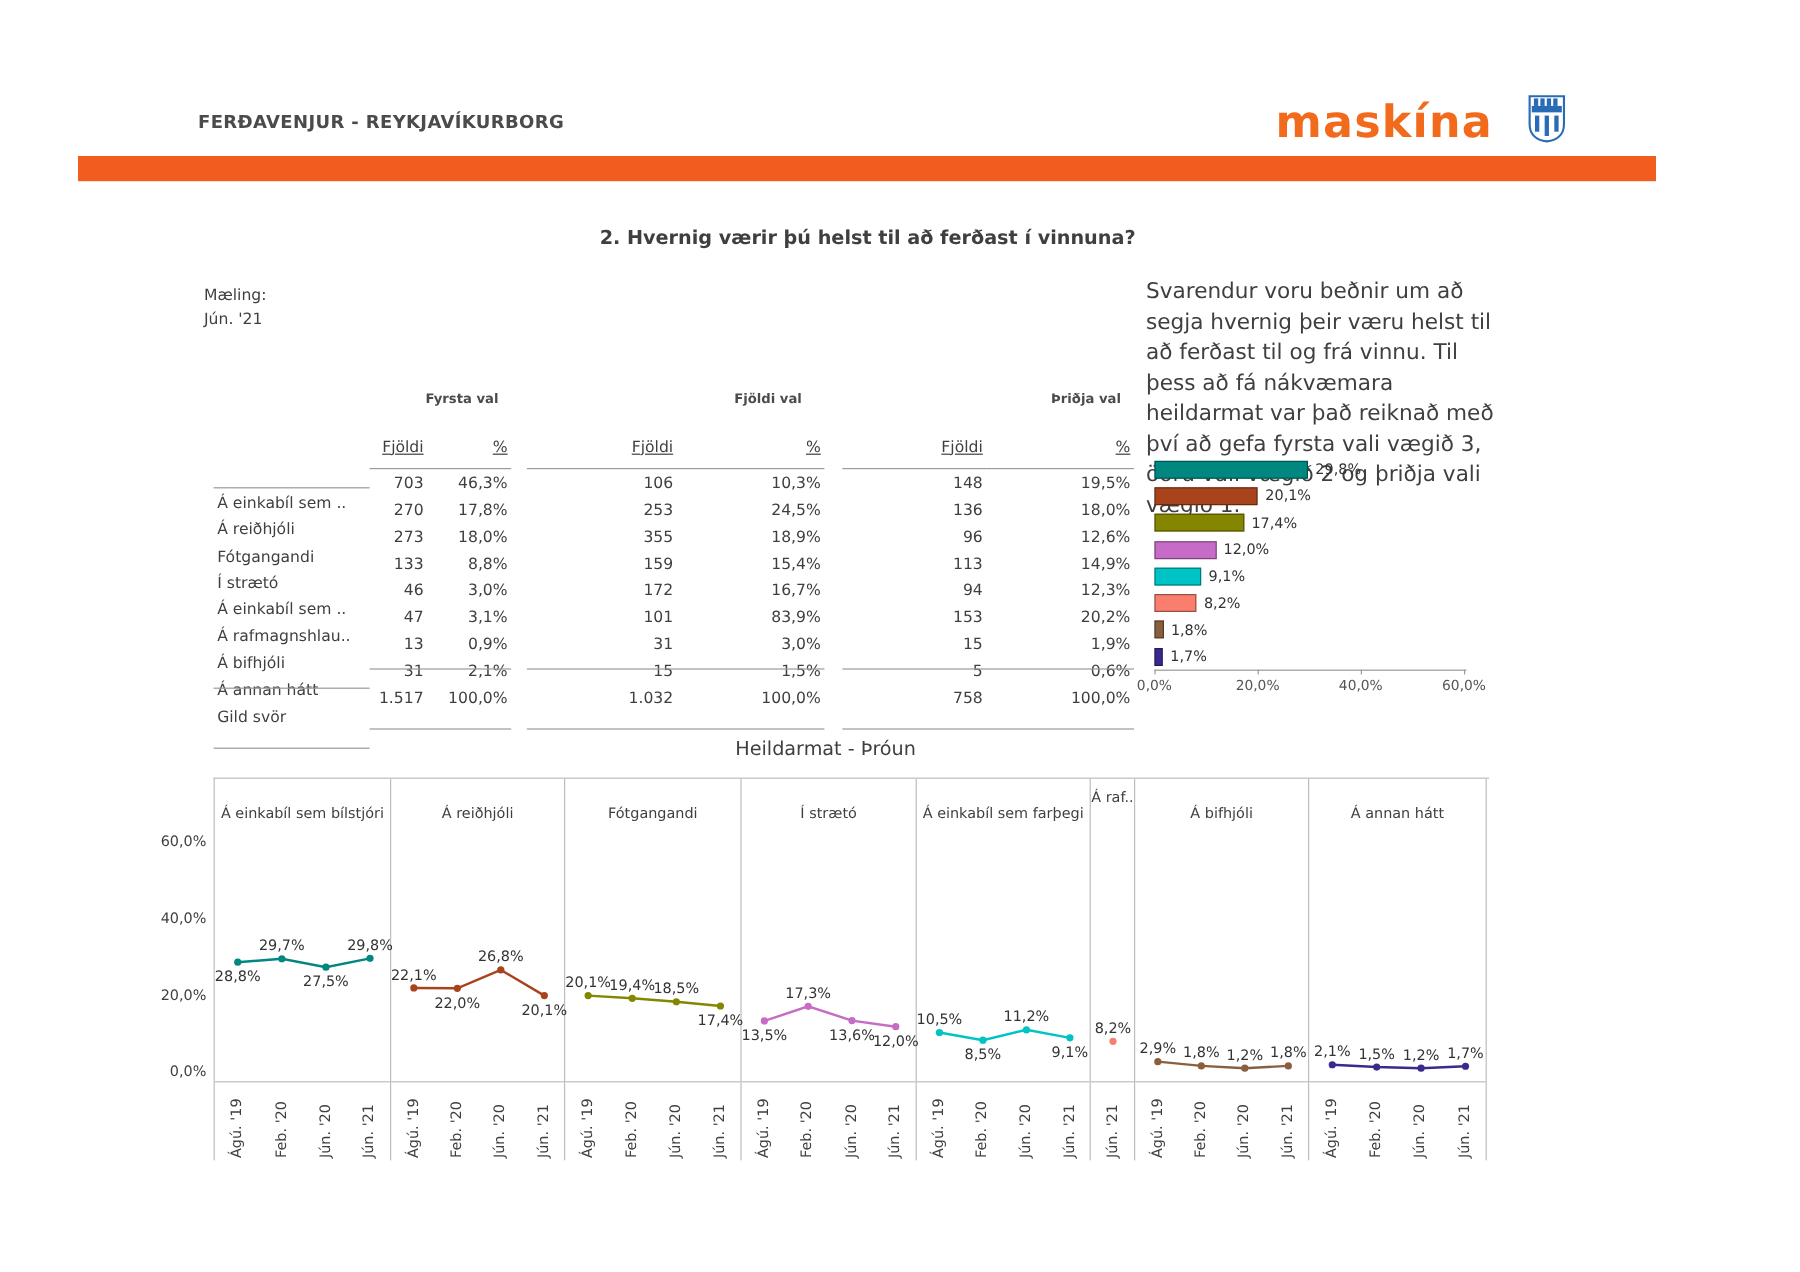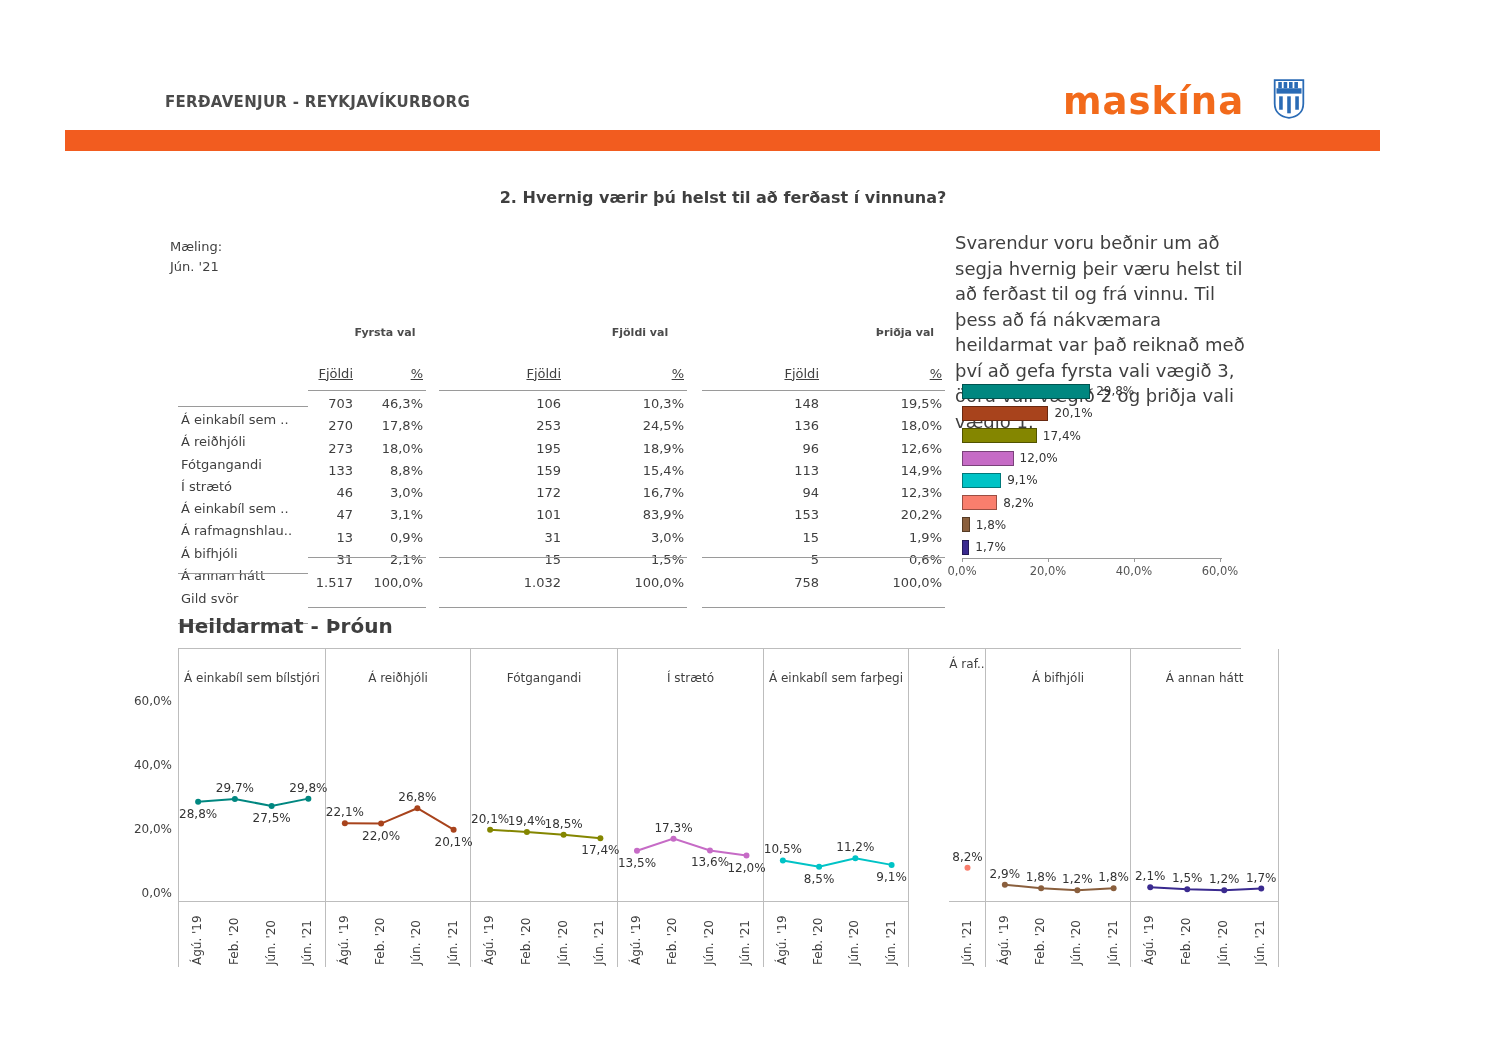--- a/index.html
+++ b/index.html
@@ -29,21 +29,21 @@
   .total .tcell:not(.gap){border-top:1px solid #9a9a9a;border-bottom:1px solid #9a9a9a;}
 
   .bar-chart{position:absolute;left:962px;top:380px;width:312px;height:215px;}
   .bar-row{height:22.3px;display:flex;align-items:center;}
   .bar{height:15px;border:1px solid rgba(0,0,0,.38);box-sizing:border-box;flex:0 0 auto;}
   .bar-label{margin-left:6px;font-size:12px;color:#333;}
   .bar-axis{position:absolute;left:0;top:178px;width:260px;border-top:1px solid #9a9a9a;}
   .btick{position:absolute;top:178px;height:4px;border-left:1px solid #9a9a9a;}
   .btick-label{position:absolute;top:184px;transform:translateX(-50%);font-size:11.5px;color:#555;white-space:nowrap;}
 
-  .trend-title{position:absolute;left:178px;top:614px;width:1020px;font-size:20px;font-weight:bold;}
+  .trend-title{position:absolute;left:178px;top:614px;width:1020px;text-align:center;font-size:16px;font-weight:normal;}
   .y-ticks{position:absolute;left:128px;top:648px;width:46px;height:318px;}
   .ytick{position:absolute;right:2px;font-size:12px;line-height:16px;color:#3f3f3f;white-space:nowrap;}
   .trend{position:absolute;left:178px;top:648px;width:1062px;height:318px;display:flex;border-top:1px solid #bdbdbd;border-left:1px solid #bdbdbd;}
   .panel{position:relative;height:318px;border-right:1px solid #bdbdbd;flex:0 0 auto;box-sizing:border-box;}
   .panel-title{position:absolute;top:22px;left:0;width:100%;text-align:center;font-size:12px;color:#3f3f3f;white-space:nowrap;}
   .panel.narrow .panel-title{white-space:normal;top:8px;line-height:1.3;}
   .plot{position:absolute;left:0;top:0;overflow:visible;}
   .ptl{font-size:12px;fill:#333;}
   .axis0{position:absolute;left:0;top:252px;width:100%;border-top:1px solid #bdbdbd;}
   .xlab{position:absolute;top:260px;writing-mode:vertical-rl;transform:rotate(180deg);font-size:12px;color:#3f3f3f;white-space:nowrap;height:56px;line-height:15px;}
@@ -116,21 +116,21 @@
             <div class="tcell num">24,5%</div>
             <div class="tcell gap"></div>
             <div class="tcell num">136</div>
             <div class="tcell num">18,0%</div>
           </div>
           <div class="trow">
             <div class="tcell lab">Fótgangandi</div>
             <div class="tcell num">273</div>
             <div class="tcell num">18,0%</div>
             <div class="tcell gap"></div>
-            <div class="tcell num">195</div>
+            <div class="tcell num">355</div>
             <div class="tcell num">18,9%</div>
             <div class="tcell gap"></div>
             <div class="tcell num">96</div>
             <div class="tcell num">12,6%</div>
           </div>
           <div class="trow">
             <div class="tcell lab">Í strætó</div>
             <div class="tcell num">133</div>
             <div class="tcell num">8,8%</div>
             <div class="tcell gap"></div>
@@ -345,21 +345,21 @@
           <text x="91.35" y="202.16" text-anchor="middle" class="ptl">11,2%</text>
           <circle cx="127.6" cy="215.88" r="3" fill="#00C3C6"></circle>
           <text x="127.6" y="231.88" text-anchor="middle" class="ptl">9,1%</text>
         </svg>
         <div class="axis0"></div>
         <div class="xlab" style="left: 10.85px;">Ágú. '19</div>
         <div class="xlab" style="left: 47.1px;">Feb. '20</div>
         <div class="xlab" style="left: 83.35px;">Jún. '20</div>
         <div class="xlab" style="left: 119.6px;">Jún. '21</div>
       </div>
-      <div class="panel narrow" style="width: 37px; margin-left: 40px;">
+      <div class="panel narrow" style="width: 37px;">
         <div class="panel-title">Á raf..</div>
         <svg width="37" height="252" class="plot">
           <circle cx="18.5" cy="218.76" r="3" fill="#F97E6D"></circle>
           <text x="18.5" y="211.76" text-anchor="middle" class="ptl">8,2%</text>
         </svg>
         <div class="axis0"></div>
         <div class="xlab" style="left: 10.5px;">Jún. '21</div>
       </div>
       <div class="panel" style="width: 145px;">
         <div class="panel-title">Á bifhjóli</div>

